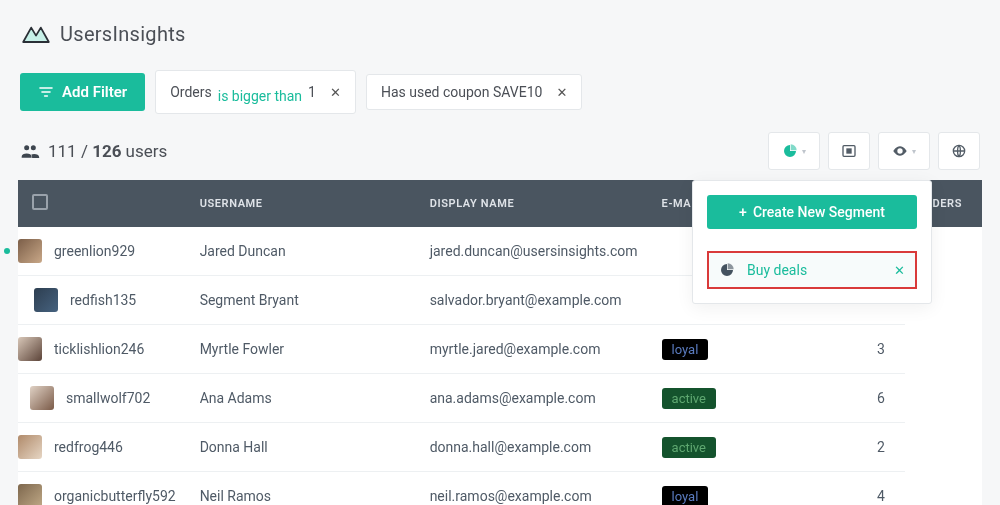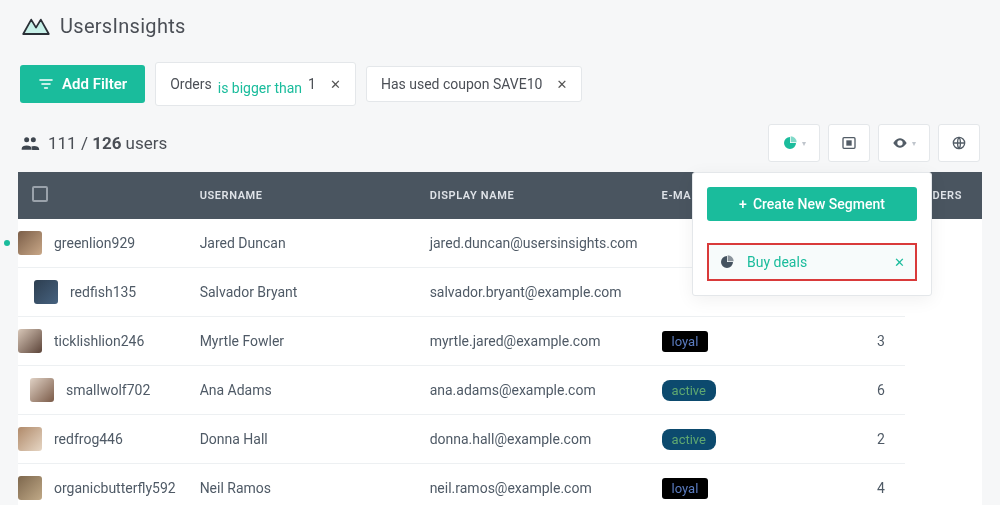--- a/index.html
+++ b/index.html
@@ -1,19 +1,19 @@
 <!DOCTYPE html>
 <html><head>
 <meta charset="utf-8">
 <style>
   * { box-sizing: border-box; margin: 0; padding: 0; font-family: -apple-system, BlinkMacSystemFont, "Segoe UI", Roboto, "Helvetica Neue", Arial, sans-serif; }
   body { background: #f6f7f8; color: #333; width: 1000px; height: 505px; overflow: hidden; }
 
   
-  .logo { display: flex; align-items: center; gap: 8px; padding: 10px 20px 10px 20px; }
+  .logo { display: flex; align-items: center; gap: 8px; padding: 18px 20px 10px 20px; }
   .logo-mark { width: 32px; height: 32px; display: inline-flex; align-items: center; justify-content: center; }
   .logo-text { font-size: 20px; color: #4b4f56; font-weight: 400; letter-spacing: 0.3px; }
 
   
   .filter-bar { display: flex; align-items: center; gap: 10px; padding: 10px 20px 18px 20px; }
   .add-filter-btn { background: #1abc9c; color: #fff; border: none; border-radius: 3px; padding: 10px 18px; font-size: 15px; font-weight: 600; display: inline-flex; align-items: center; gap: 8px; cursor: pointer; }
   .filter-chip { background: #fff; border: 1px solid #e4e7ea; border-radius: 3px; padding: 9px 14px; font-size: 14px; color: #4b4f56; display: inline-flex; align-items: center; gap: 6px; cursor: pointer; }
   .filter-chip .teal { color: #1abc9c; margin-top: 8px; }
   .filter-chip .chip-close { color: #555; font-size: 13px; margin-left: 8px; cursor: pointer; }
 
@@ -42,21 +42,21 @@
   .avatar { width: 24px; height: 24px; border-radius: 3px; display: inline-block; }
   .av1 { background: linear-gradient(135deg,#7b5e48,#c9a888); }
   .av2 { background: linear-gradient(135deg,#2d3e50,#46627f); }
   .av3 { background: linear-gradient(135deg,#d8c7b8,#5b4338); }
   .av4 { background: linear-gradient(135deg,#e0d2c5,#7a5a47); }
   .av5 { background: linear-gradient(135deg,#b08a6a,#e6d6c4); }
   .av6 { background: linear-gradient(135deg,#7d674d,#c0a987); }
 
   .tag { display: inline-block; padding: 3px 10px; border-radius: 3px; font-size: 13px; }
   .tag.loyal { background: #000000; color: #5a7bbf; }
-  .tag.active { background: #0c4a6e; color: #5fa871; border-radius: 8px; }
+  .tag.active { background: #14532d; color: #5fa871; }
 
   
   .segment-panel { position: absolute; top: 0; right: 68px; width: 240px; background: #fff; border: 1px solid #e4e7ea; border-radius: 3px; box-shadow: 0 4px 18px rgba(0,0,0,0.06); padding: 14px; z-index: 10; }
   .create-seg-btn { width: 100%; background: #1abc9c; color: #fff; border: none; border-radius: 3px; padding: 9px 0; font-size: 14px; font-weight: 500; display: flex; align-items: center; justify-content: center; gap: 6px; cursor: pointer; }
   .seg-item { margin-top: 22px; background: #f7fbfb; border: 2.5px solid #d93a3a; padding: 9px 10px; display: flex; align-items: center; justify-content: space-between; cursor: pointer; }
   .seg-item .left { display: flex; align-items: center; gap: 12px; color: #1abc9c; font-size: 14px; }
   .seg-item .seg-close { color: #1abc9c; font-size: 13px; cursor: pointer; }
 
   
   .col-user { width: 230px; }
@@ -186,21 +186,21 @@
         <td></td>
       </tr>
       <tr>
 
         <td style="padding-left:16px;">
             <div class="user-cell">
               <span class="avatar av2"></span>
               <span>redfish135</span>
             </div>
           </td>
-        <td>Salvador Bryant</td>
+        <td>Segment Bryant</td>
         <td>salvador.bryant@example.com</td>
         <td></td>
         <td></td>
       </tr>
       <tr>
 
         <td style="padding-left:0;">
             <div class="user-cell">
               <span class="avatar av3"></span>
               <span>ticklishlion246</span>

